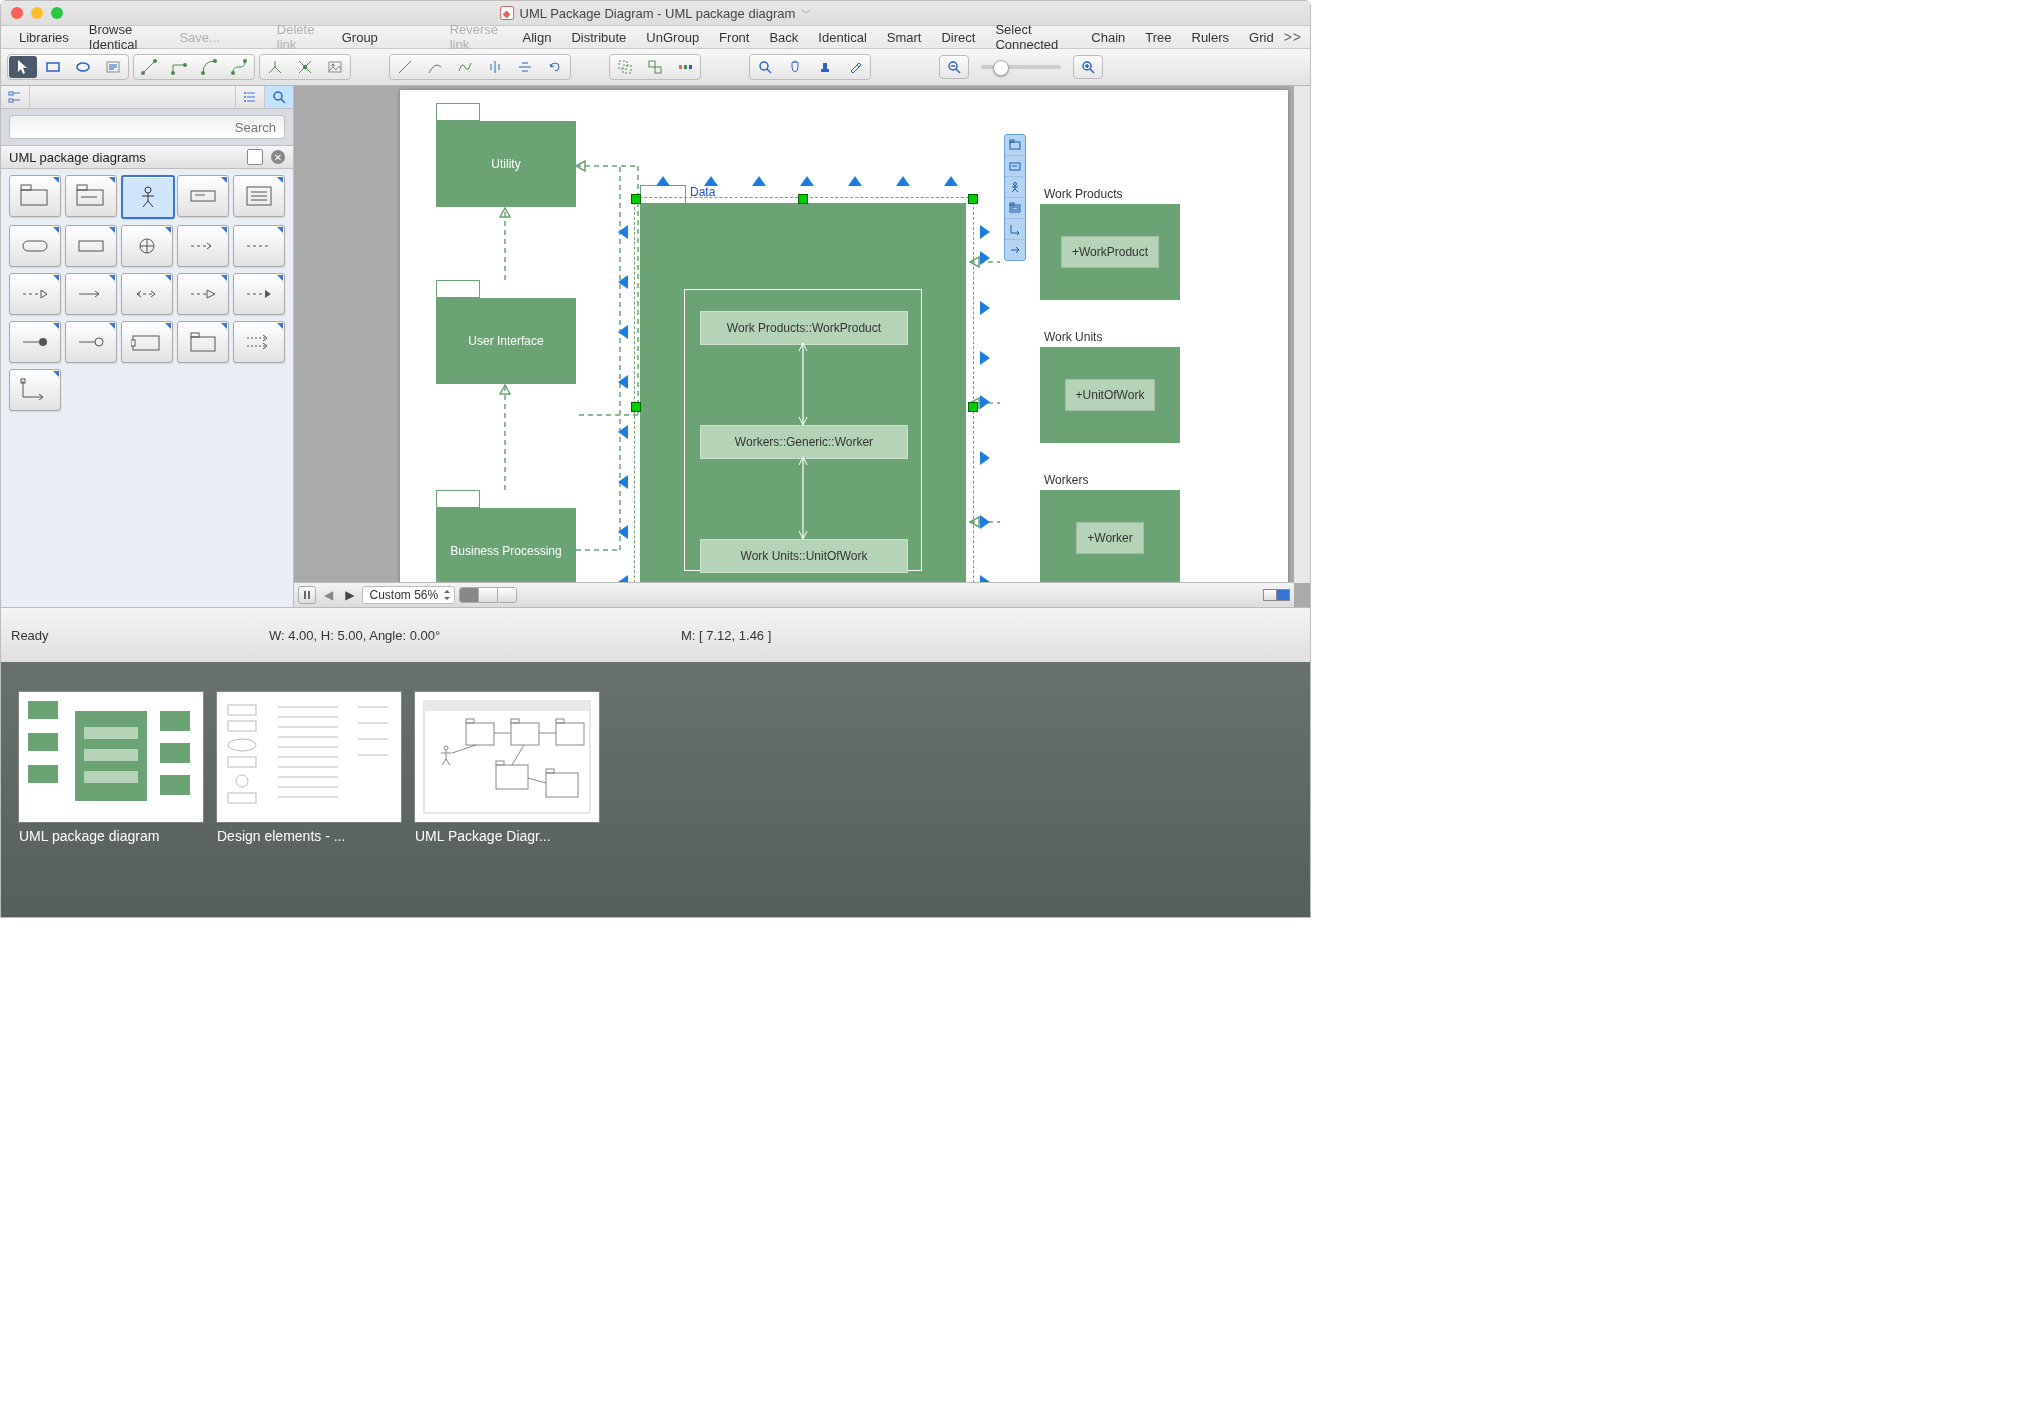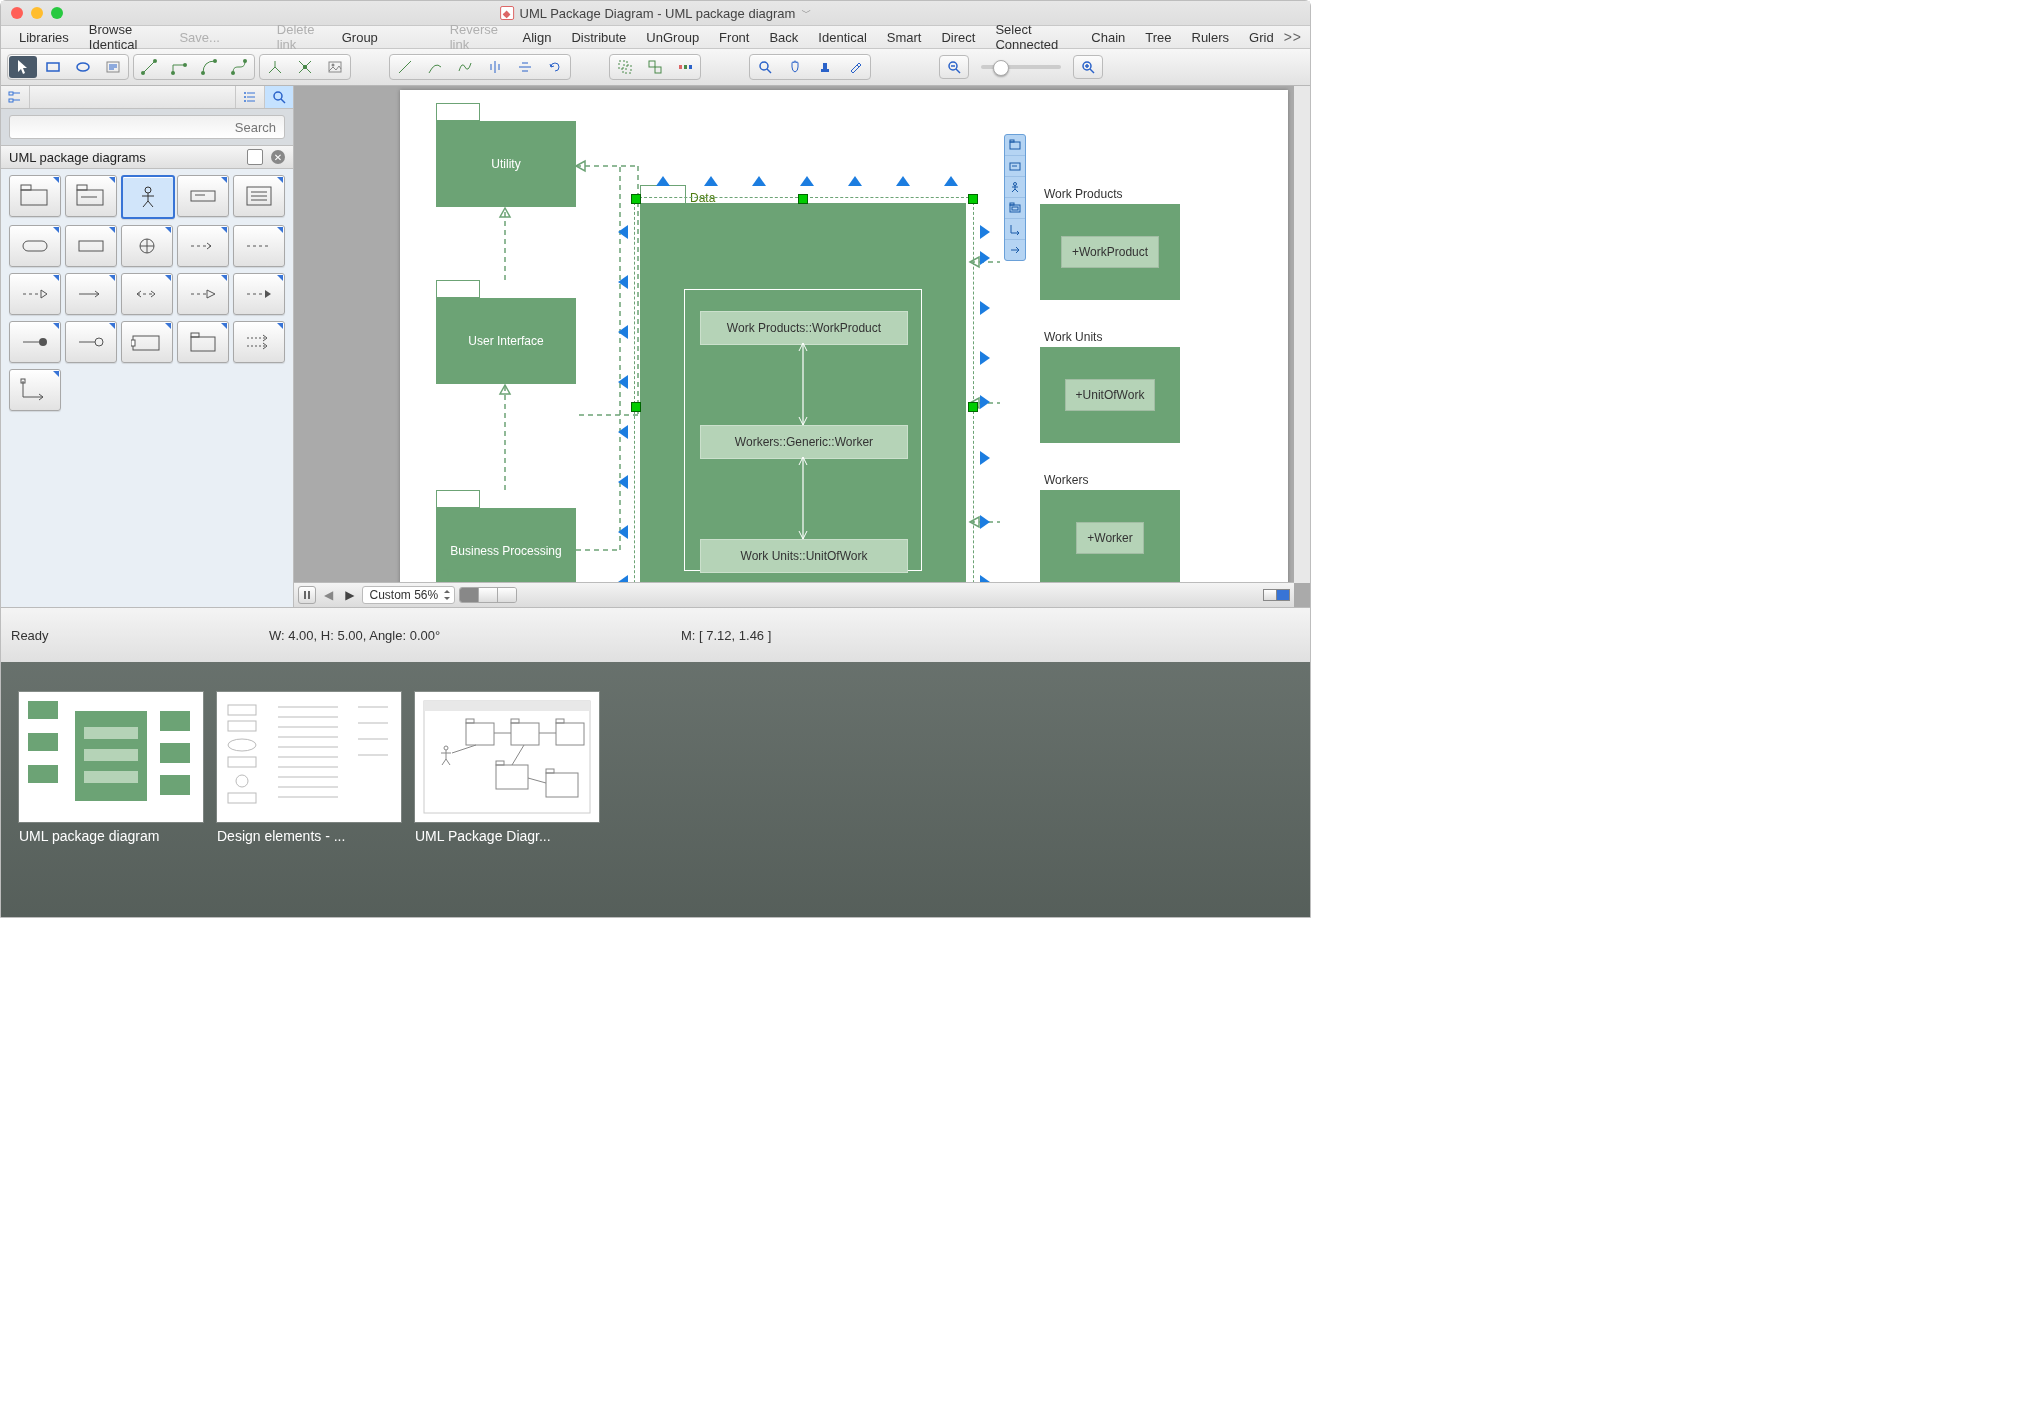--- a/index.html
+++ b/index.html
@@ -578,21 +578,21 @@
           <line x1="570" y1="172" x2="636" y2="172" stroke="#6ca375" stroke-width="1.5" stroke-dasharray="5 4"></line>
           <path d="M570 172 L579 167 L579 177 Z" fill="none" stroke="#6ca375" stroke-width="1.5"></path>
           <line x1="570" y1="313" x2="636" y2="313" stroke="#6ca375" stroke-width="1.5" stroke-dasharray="5 4"></line>
           <path d="M570 313 L579 308 L579 318 Z" fill="none" stroke="#6ca375" stroke-width="1.5"></path>
           <line x1="570" y1="432" x2="636" y2="432" stroke="#6ca375" stroke-width="1.5" stroke-dasharray="5 4"></line>
           <path d="M570 432 L579 427 L579 437 Z" fill="none" stroke="#6ca375" stroke-width="1.5"></path>
         </svg>
 
         <div style="position:absolute;left:240px;top:113px;width:326px;height:407px;">
           <div style="position:absolute;top:-18px;left:0;width:44px;height:18px;background:#fff;border:1px solid var(--green);"></div>
-          <div style="position:absolute;top:-18px;left:50px;font-size:12px;color:#4d7c0f;margin-top:6px;">Data</div>
+          <div style="position:absolute;top:-18px;left:50px;font-size:12px;color:#1d4ed8;">Data</div>
           <div style="width:100%;height:100%;background:var(--green);position:relative;">
 
             <div style="position:absolute;left:44px;top:86px;width:236px;height:280px;border:1px solid #fff;"></div>
             <div class="inner-box" style="left:60px;top:108px;width:206px;height:32px;">
                 <span>Work Products::WorkProduct</span>
               </div>
             <div class="inner-box" style="left:60px;top:222px;width:206px;height:32px;">
                 <span>Workers::Generic::Worker</span>
               </div>
             <div class="inner-box" style="left:60px;top:336px;width:206px;height:32px;">

